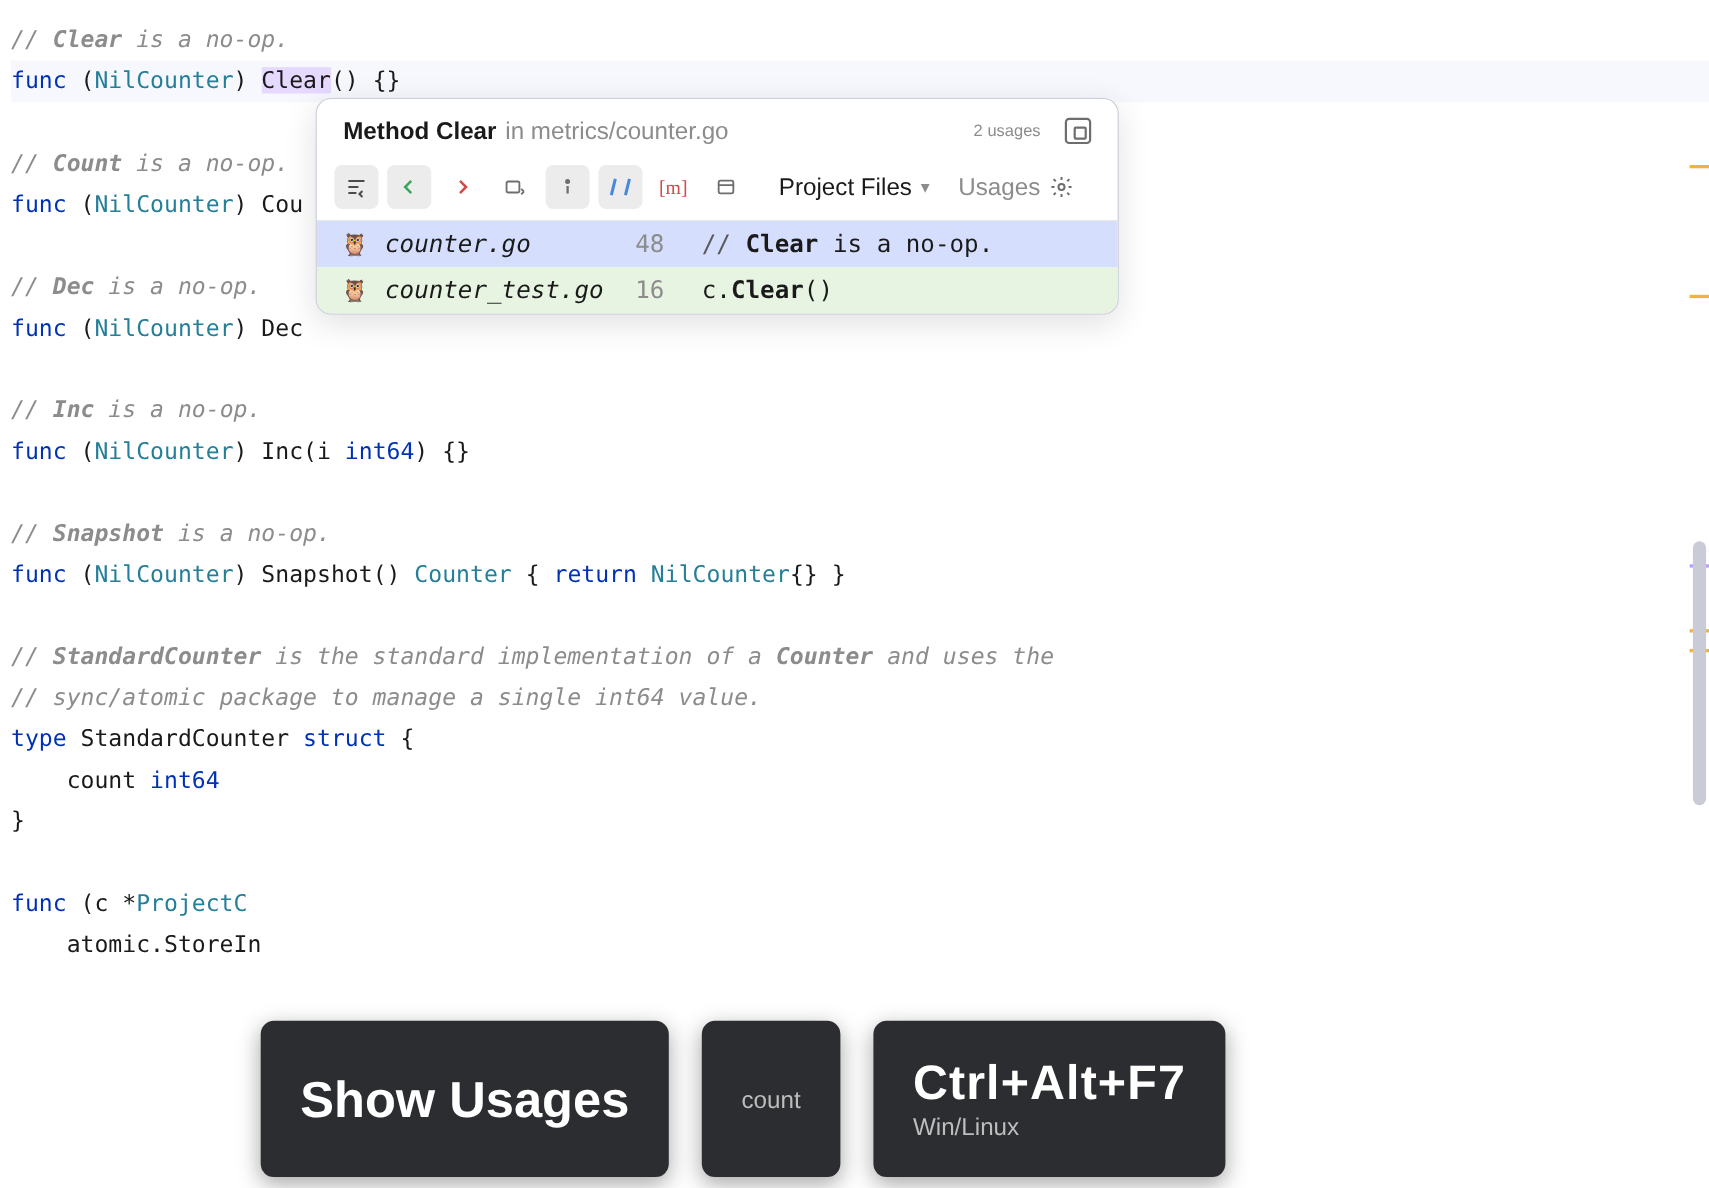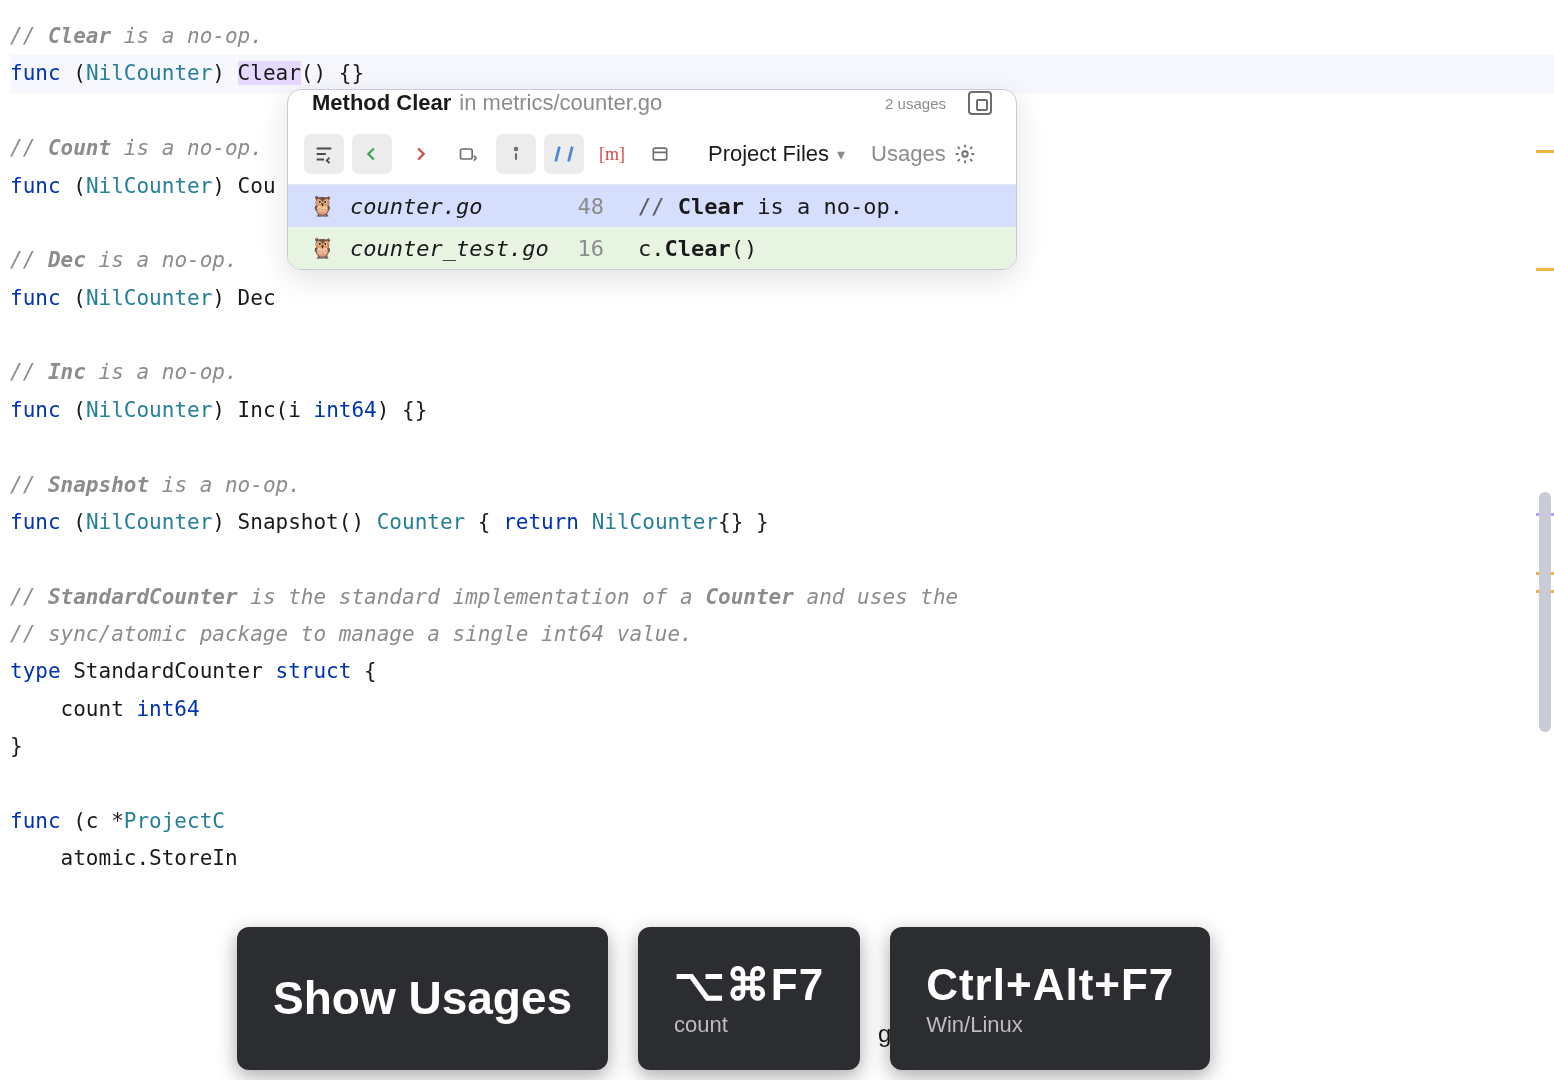--- a/index.html
+++ b/index.html
@@ -35,21 +35,21 @@
   left: 287px;
   width: 730px;
   background: #fff;
   border: 1px solid #c9ccd6;
   border-radius: 14px;
   box-shadow: 0 8px 30px rgba(0,0,0,.12);
   overflow: hidden;
   font-family: -apple-system, BlinkMacSystemFont, "Segoe UI", sans-serif;
 }
 .popup-header {
-  padding: 0 24px 12px 24px;
+  padding: 16px 24px 12px 24px;
   display: flex;
   align-items: center;
   gap: 8px;
   font-size: 22px;
 }
 .popup-title-bold { font-weight: 600; color: #1a1a1a; }
 .popup-title-path { color: #8c8c8c; }
 .popup-spacer { flex: 1; }
 .popup-count { color: #8c8c8c; font-size: 15px; }
 .popup-open-icon {
@@ -243,20 +243,19 @@
   <div class="scrollbar-thumb"></div>
 </div>
 
 <div style="position:absolute; left:878px; bottom:32px; font-family:-apple-system,sans-serif; font-size:24px; color:#1a1a1a;">ge</div>
 
 <div class="overlay-cards">
   <div class="card">
     <div class="card-big">Show Usages</div>
   </div>
   <div class="card">
-    <div class="card-kb">⌥⌘F7</div>
     <div class="card-sub">count</div>
   </div>
   <div class="card">
     <div class="card-kb">Ctrl+Alt+F7</div>
     <div class="card-sub">Win/Linux</div>
   </div>
 </div>
 
 </body></html>

